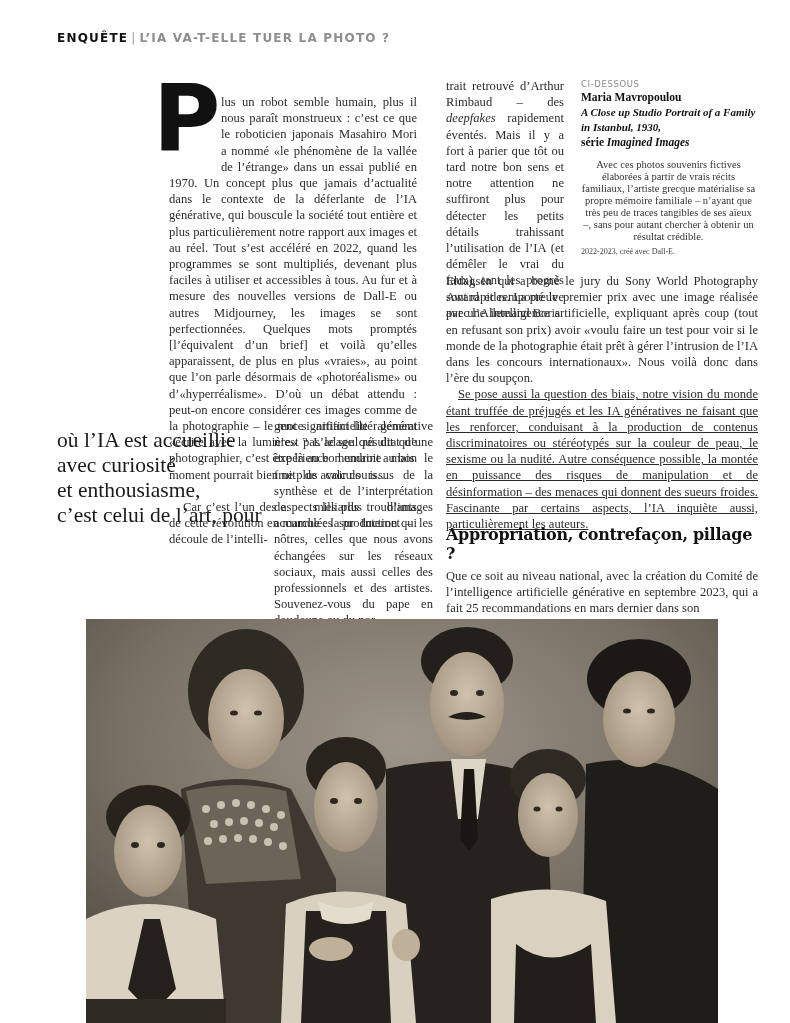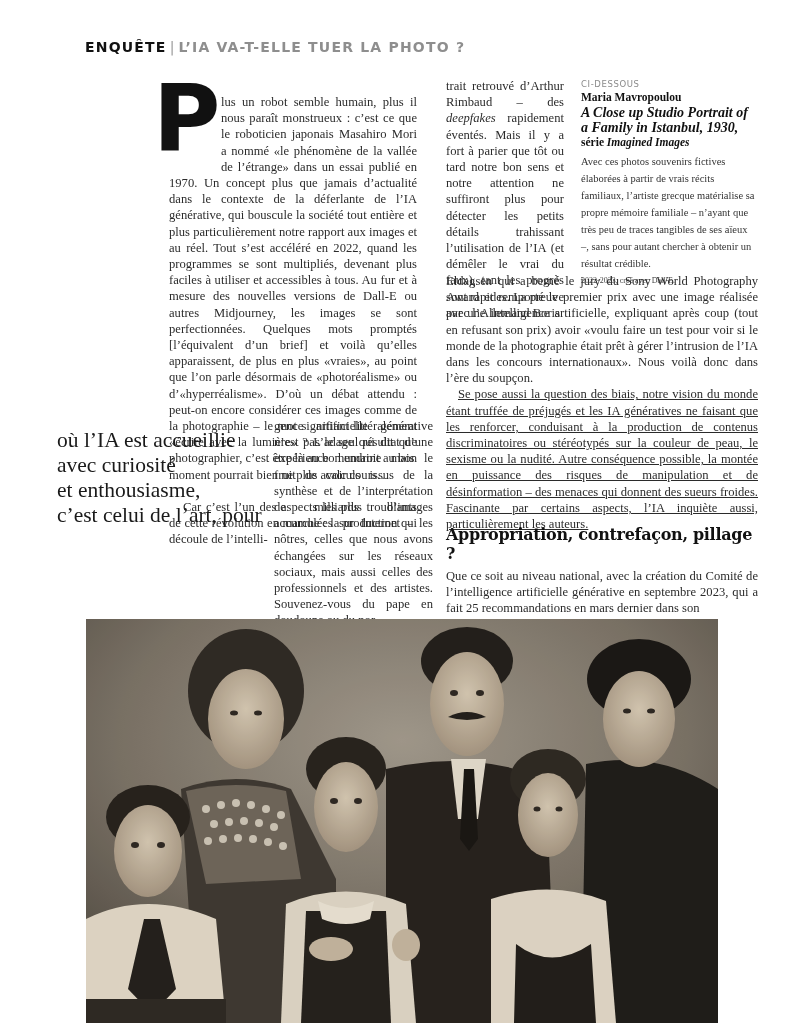--- a/index.html
+++ b/index.html
@@ -1,22 +1,22 @@
 <!DOCTYPE html>
 <html><head>
 <meta charset="utf-8">
 <style>
   * { box-sizing: border-box; margin: 0; padding: 0; }
   html, body { width: 790px; height: 1023px; background: #ffffff; overflow: hidden; }
   body { position: relative; font-family: "DejaVu Serif", serif; color: #2a2a2a; }
 
   .running-head {
-    position: absolute; left: 57px; top: 39px;
+    position: absolute; left: 57px; top: 31px;
     font-family: "DejaVu Sans", sans-serif; font-weight: bold;
-    font-size: 14px; letter-spacing: 1.2px; white-space: nowrap; margin-left: 28px;
+    font-size: 12px; letter-spacing: 1.2px; white-space: nowrap;
   }
   .running-head .section { color: #111; }
   .running-head .sep { color: #9a9a9a; font-weight: normal; margin: 0 3px; }
   .running-head .title { color: #8e8e8e; }
 
   .body-text {
     font-family: "Liberation Serif", serif;
     font-size: 12.6px; line-height: 16.2px; color: #2b2b2b;
     text-align: justify; hyphens: auto;
   }
@@ -49,26 +49,26 @@
   .caption .kicker {
     font-family: "DejaVu Sans", sans-serif; font-size: 8.5px; color: #8a8a8a;
     letter-spacing: 0.6px; line-height: 12px;
   }
   .caption .artist {
     font-family: "Liberation Serif", serif; font-weight: bold; font-size: 11.5px;
     line-height: 15px; color: #111;
   }
   .caption .work {
     font-family: "Liberation Serif", serif; font-weight: bold; font-style: italic;
-    font-size: 14px; line-height: 15px; color: #111;
+    font-size: 11px; line-height: 15px; color: #111;
   }
   .caption .work-series { font-family: "Liberation Serif", serif; font-weight: bold; font-size: 11.5px; line-height: 15px; color:#111; }
   .caption .work-series i { font-style: italic; }
   .caption .desc {
-    font-family: "Liberation Serif", serif; font-size: 10.5px; line-height: 17px; color: #333; margin-top: 3px;
+    font-family: "Liberation Serif", serif; font-size: 10.5px; line-height: 12px; color: #333; margin-top: 9px; text-align: center;
   }
   .caption .credit {
     font-family: "Liberation Serif", serif; font-size: 8px; line-height: 12px; color: #444; margin-top: 3px;
   }
 
   
   .col2b { position: absolute; left: 446px; top: 273px; width: 312px; }
   .col2b p { margin: 0; }
   .col2b .indent { text-indent: 12px; text-decoration: underline; }
 

